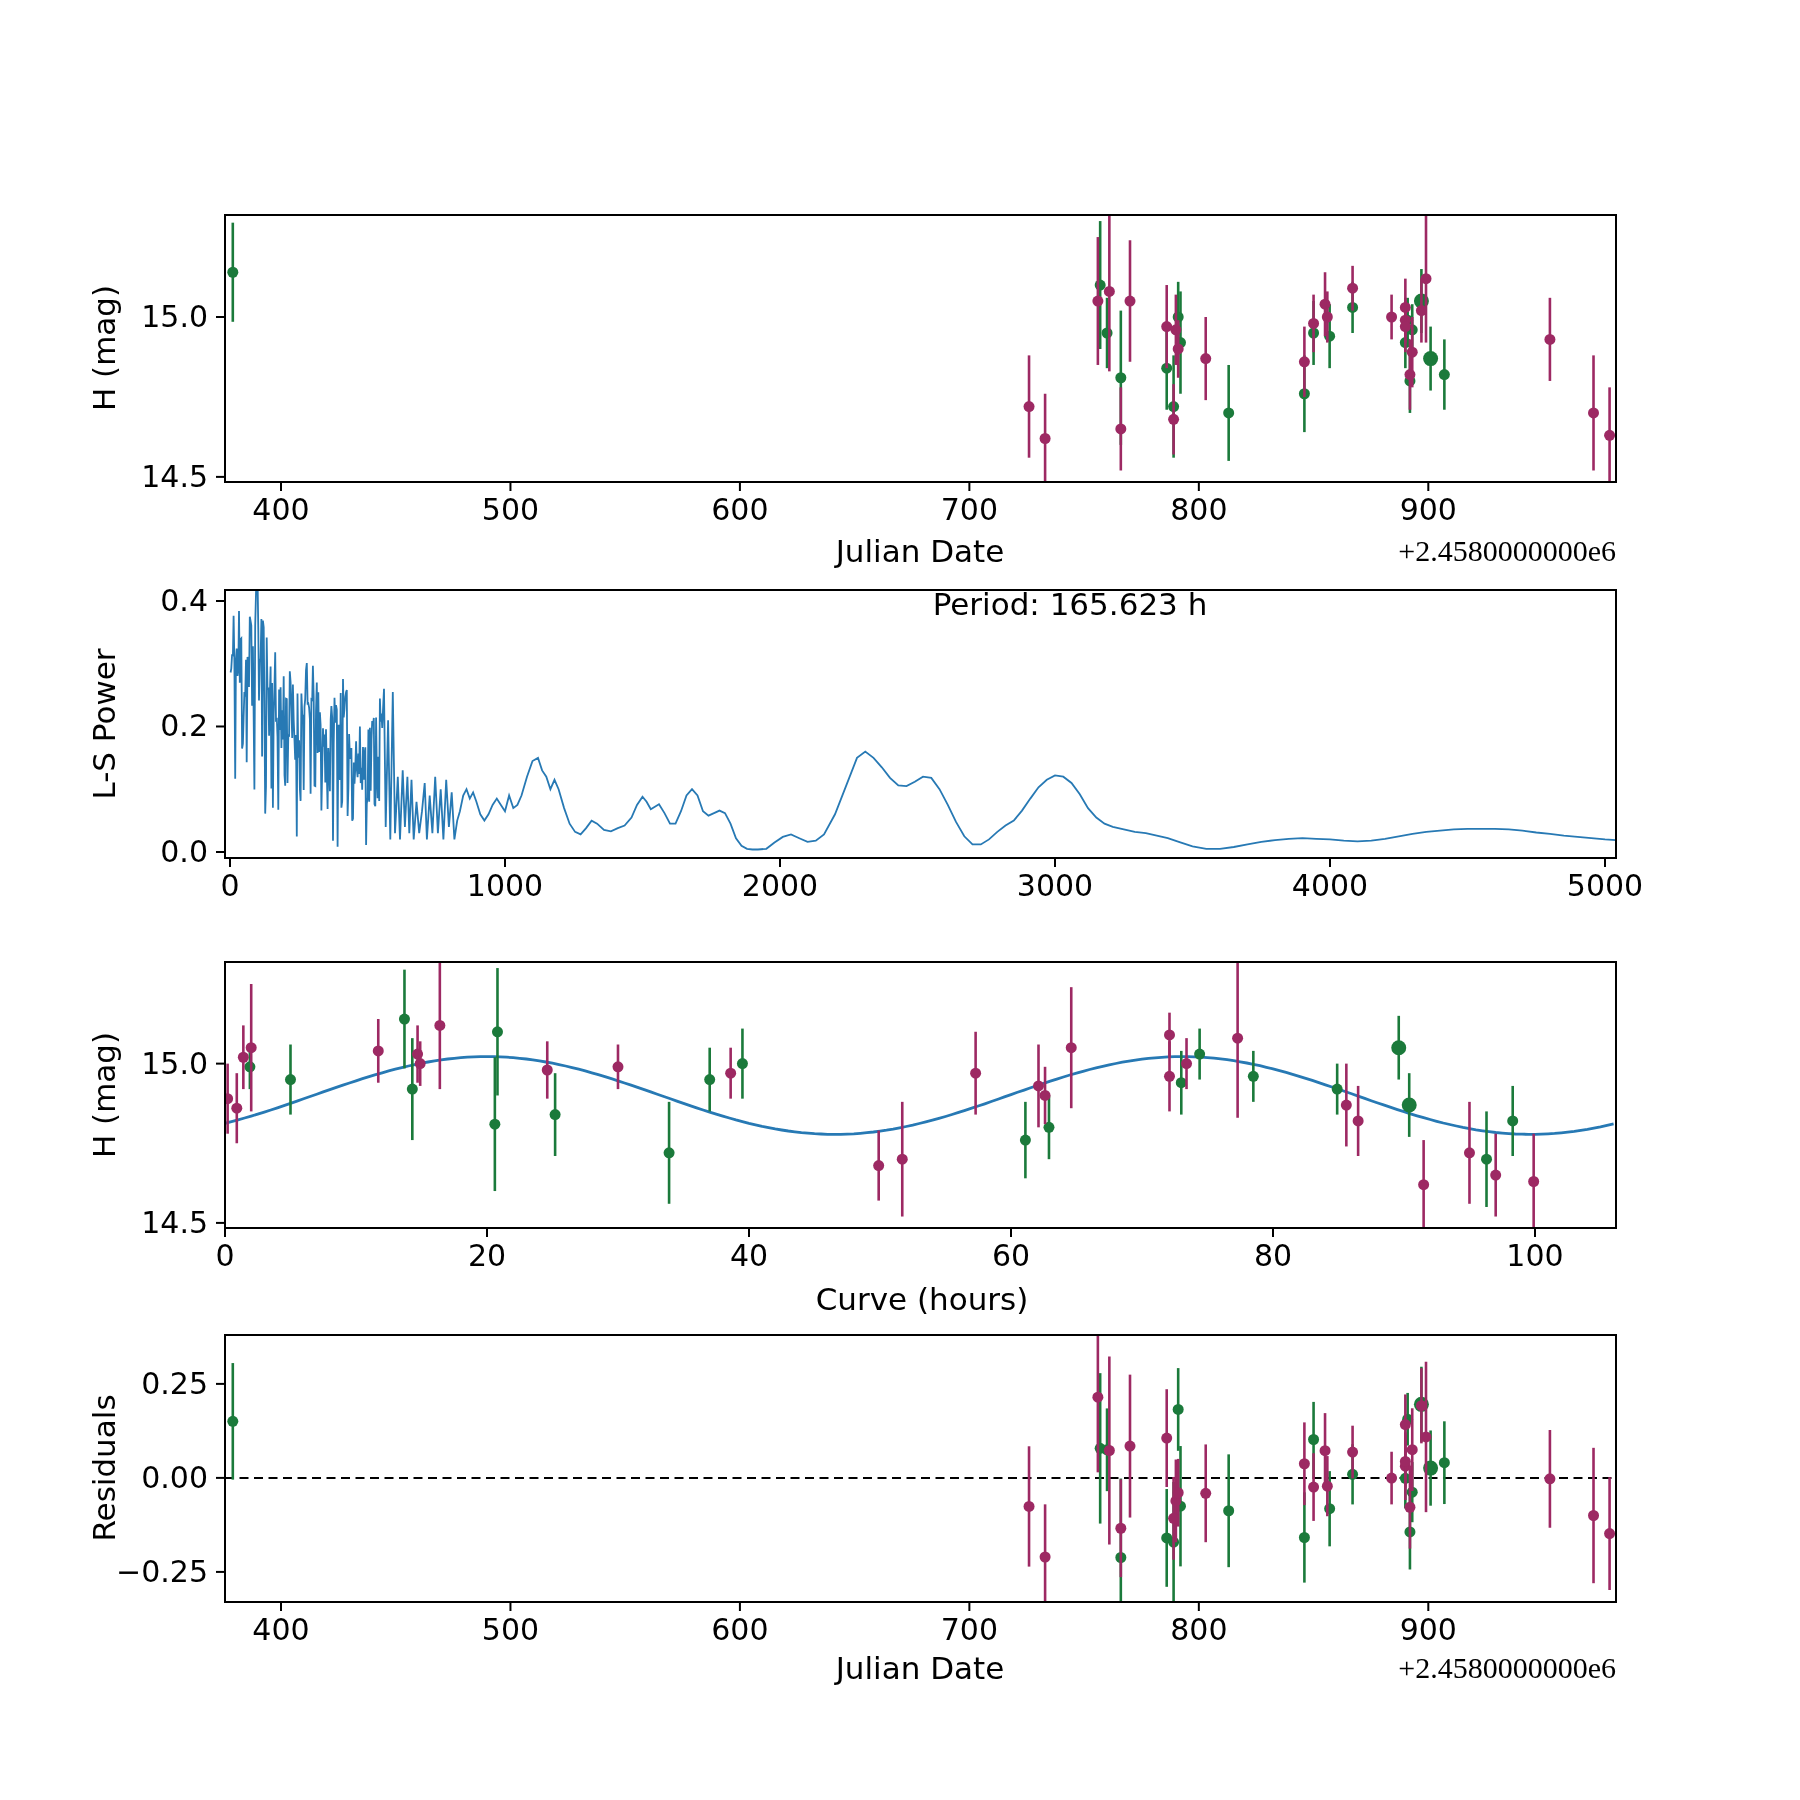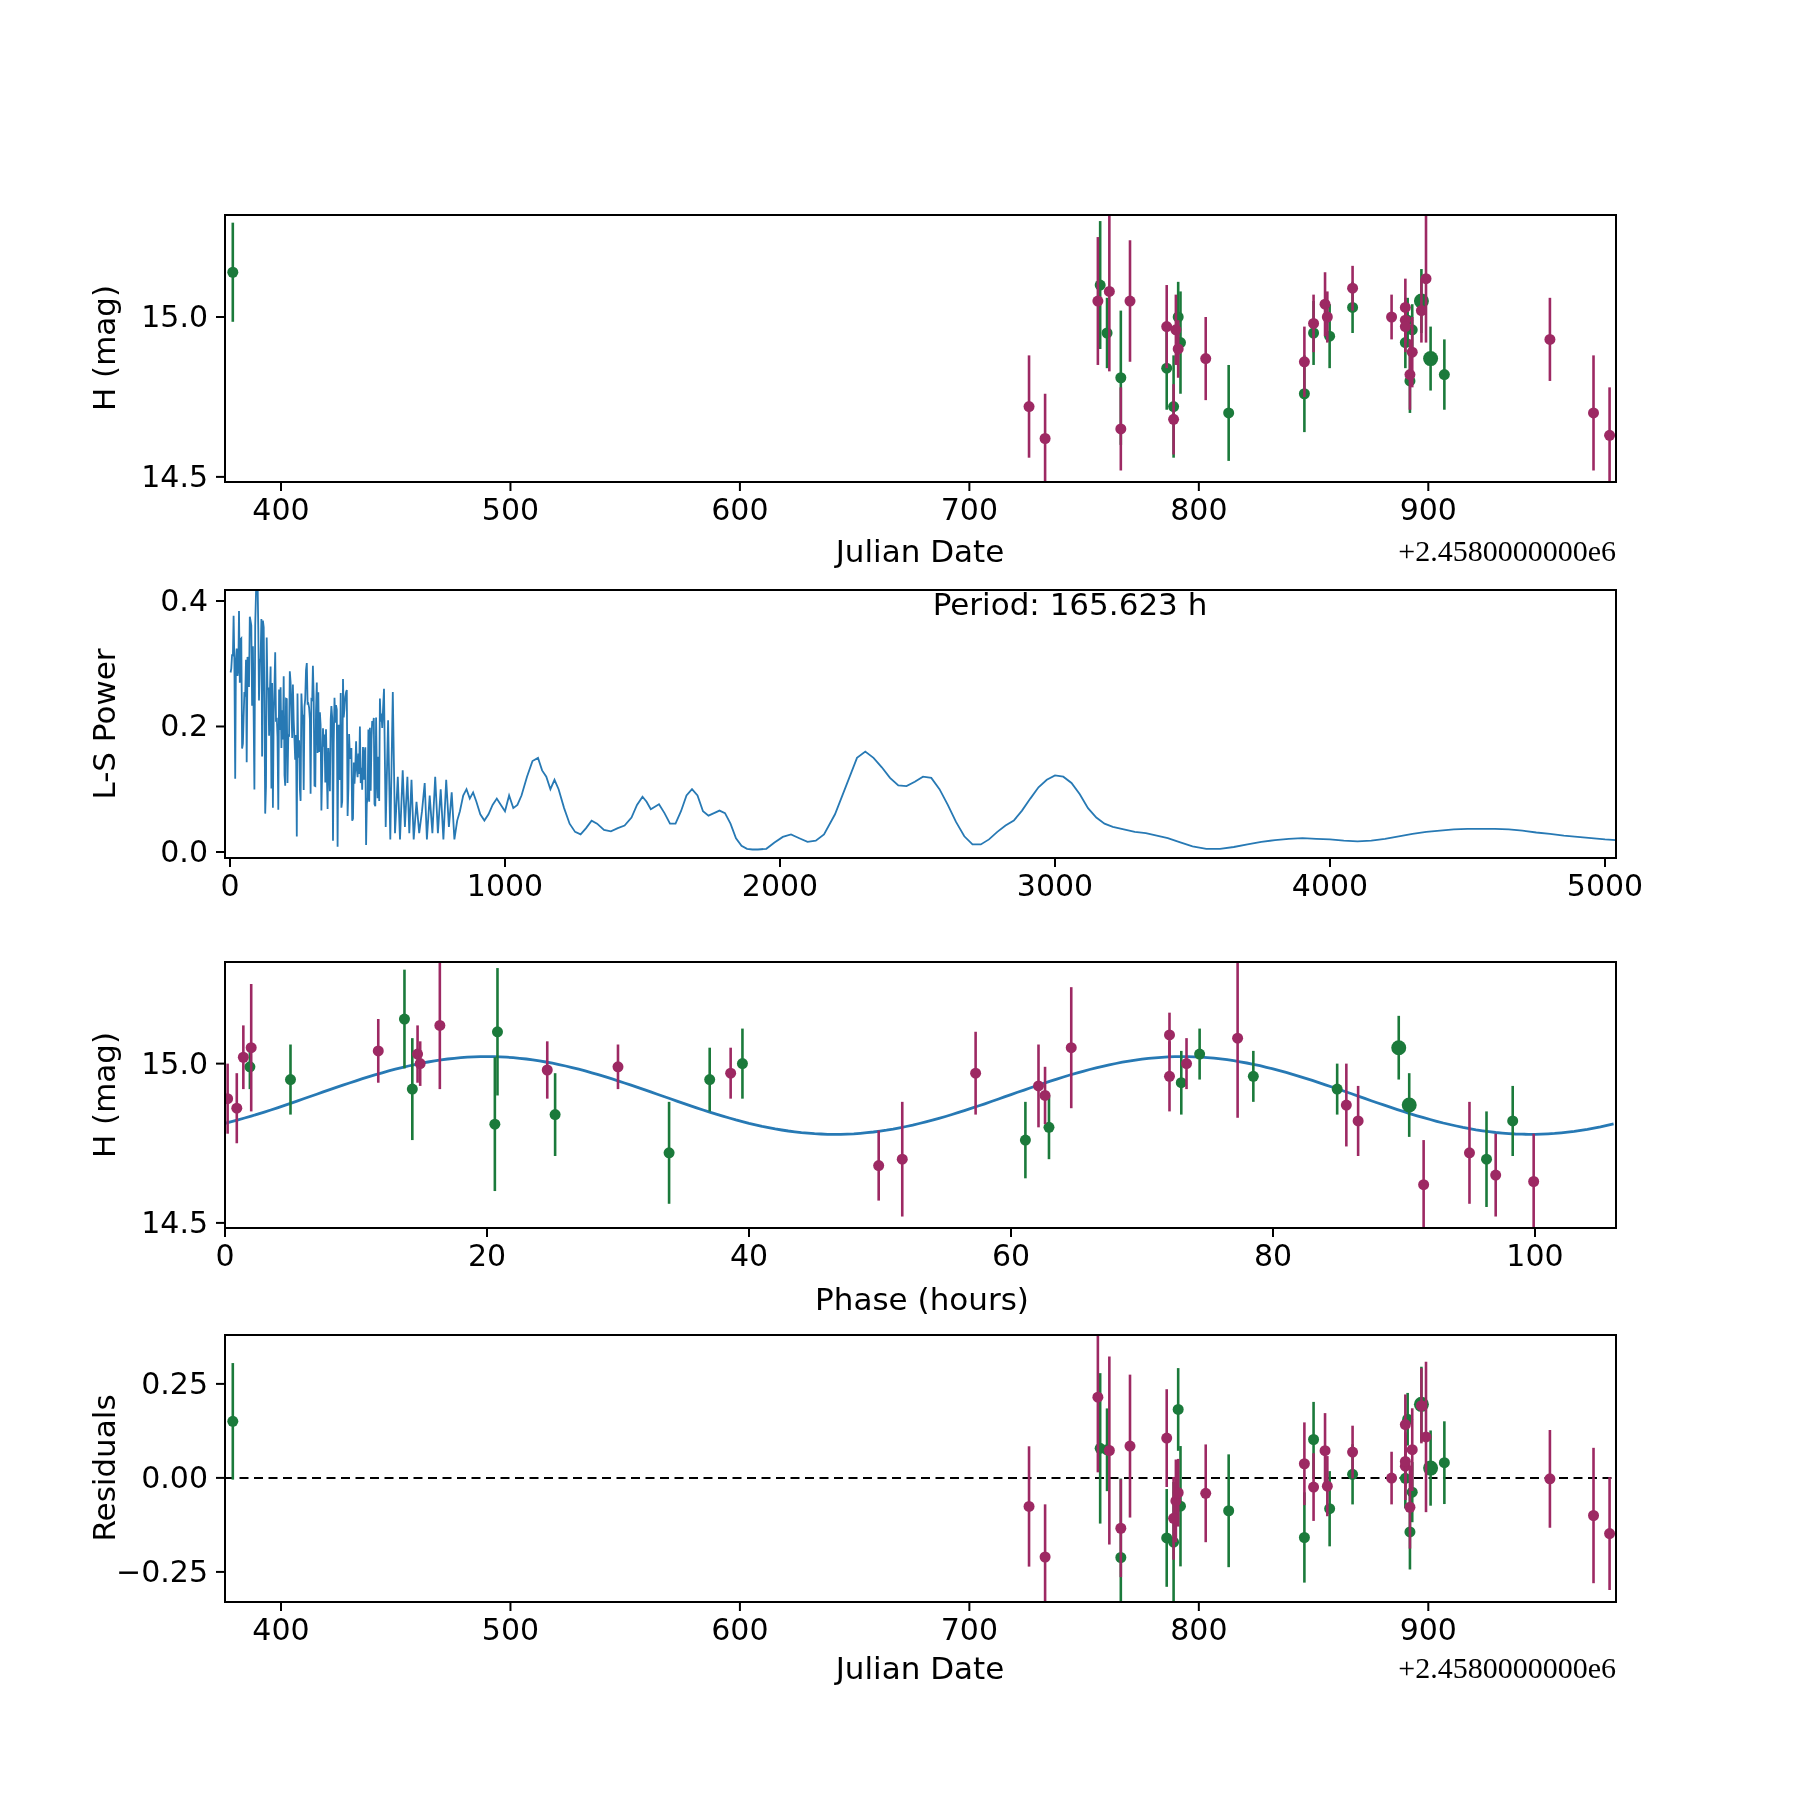--- a/index.html
+++ b/index.html
@@ -406,18 +406,18 @@
 
 
   <div class="vlab" style="left:104px;top:348px">H (mag)</div>
   <div class="lab" style="left:920px;top:551px">Julian Date</div>
   <div class="off" style="right:184px;top:551px">+2.4580000000e6</div>
 
   <div class="vlab" style="left:104px;top:724px">L-S Power</div>
   <div class="lab" style="left:1070px;top:604px">Period: 165.623 h</div>
 
   <div class="vlab" style="left:104px;top:1095px">H (mag)</div>
-  <div class="lab" style="left:922px;top:1299px">Phase (hours)</div>
+  <div class="lab" style="left:922px;top:1299px">Curve (hours)</div>
 
   <div class="vlab" style="left:104px;top:1468px">Residuals</div>
   <div class="lab" style="left:920px;top:1668px">Julian Date</div>
   <div class="off" style="right:184px;top:1668px">+2.4580000000e6</div>
 </div>
 
 </body></html>

